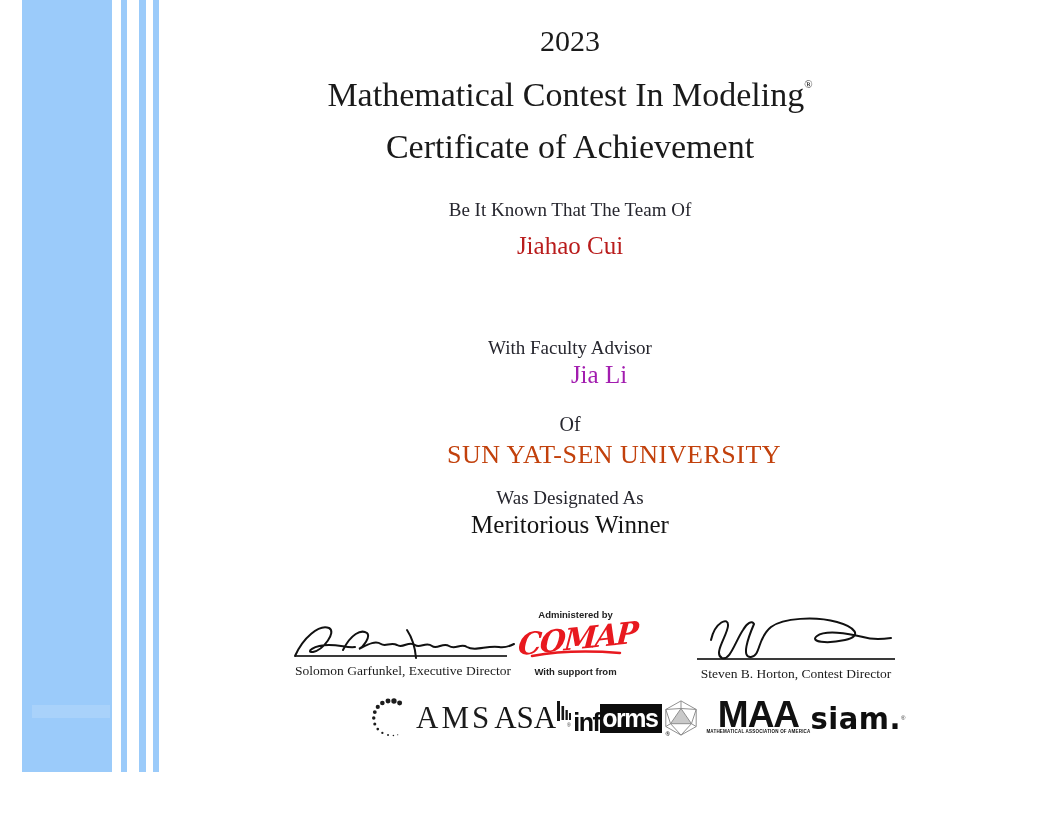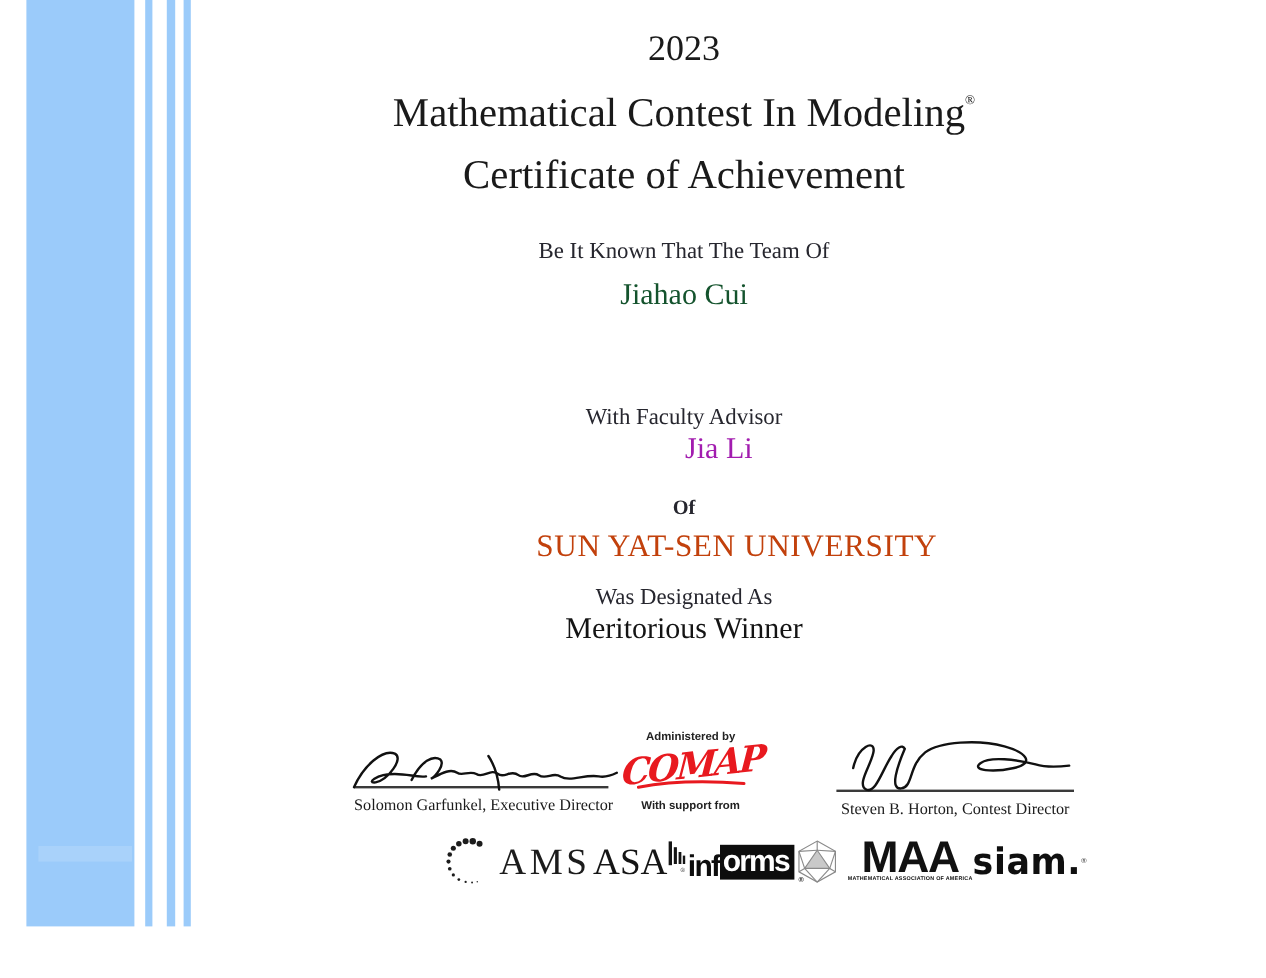--- a/index.html
+++ b/index.html
@@ -18,24 +18,24 @@
   
   .content{position:absolute;left:140px;width:860px;top:0;text-align:center;}
   .abs{position:absolute;left:0;width:100%;}
 
   .year{top:24px;font-size:30px;}
   .title{top:76px;font-size:34px;}
   .title sup{font-size:11px;vertical-align:18px;}
   .subtitle{top:128px;font-size:34px;}
   .small-label{font-size:19px;color:#26262e;}
   .team-intro{top:199px;}
-  .members{top:230px;font-size:25px;line-height:31px;color:#14532d;}
+  .members{top:230px;font-size:25px;line-height:31px;color:#b91c1c;}
   .advisor-label{top:337px;}
   .advisor-name{top:361px;font-size:25px;color:#a21caf;padding-left:29px;}
-  .of-label{top:413px;font-size:17px;font-weight:bold;}
+  .of-label{top:413px;font-size:20px;}
   .institution{top:440px;font-size:26px;letter-spacing:0.5px;color:#c2410c;padding-left:44px;}
   .designation-label{top:487px;}
   .award{top:511px;font-size:25px;color:#141414;}
 
   
   .sig-block{position:absolute;text-align:center;}
   .sig-left{left:274px;top:616px;width:232px;margin-left:13px;}
   .sig-right{left:697px;top:612px;width:198px;}
   .sig-art{display:block;margin:0 auto;}
   .sig-line{height:2px;background:#3a3a3a;}

